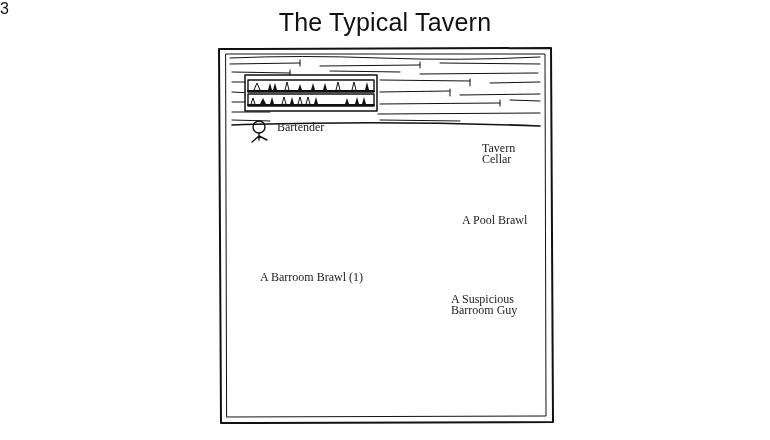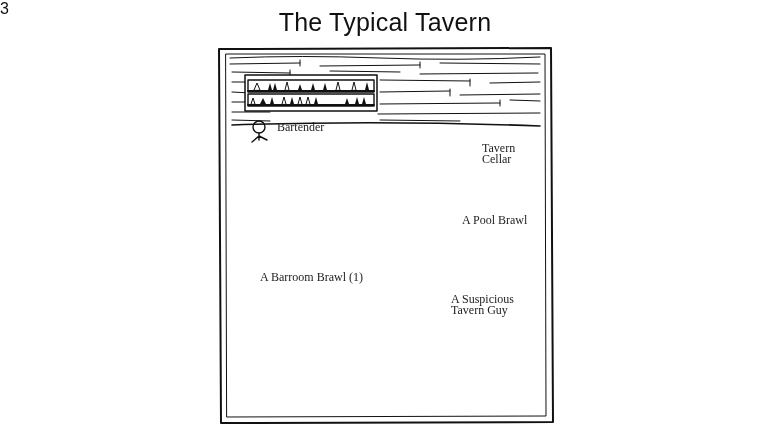--- a/index.html
+++ b/index.html
@@ -216,16 +216,16 @@
   </circle></path></rect></g>
 
 
 
 <div class="lbl" style="left:277px;top:122px;">Bartender</div>
 <div class="lbl c" style="left:482px;top:143px;width:40px;">Tavern</div>
 <div class="lbl c" style="left:482px;top:154px;width:40px;">Cellar</div>
 <div class="lbl" style="left:462px;top:215px;">A Pool Brawl</div>
 <div class="lbl" style="left:260px;top:272px;">A Barroom Brawl (1)</div>
 <div class="lbl" style="left:451px;top:294px;">A Suspicious</div>
-<div class="lbl" style="left:451px;top:305px;">Tavern Guy</div>
+<div class="lbl" style="left:451px;top:305px;">Barroom Guy</div>
 
 
 
 
 </body></html>

